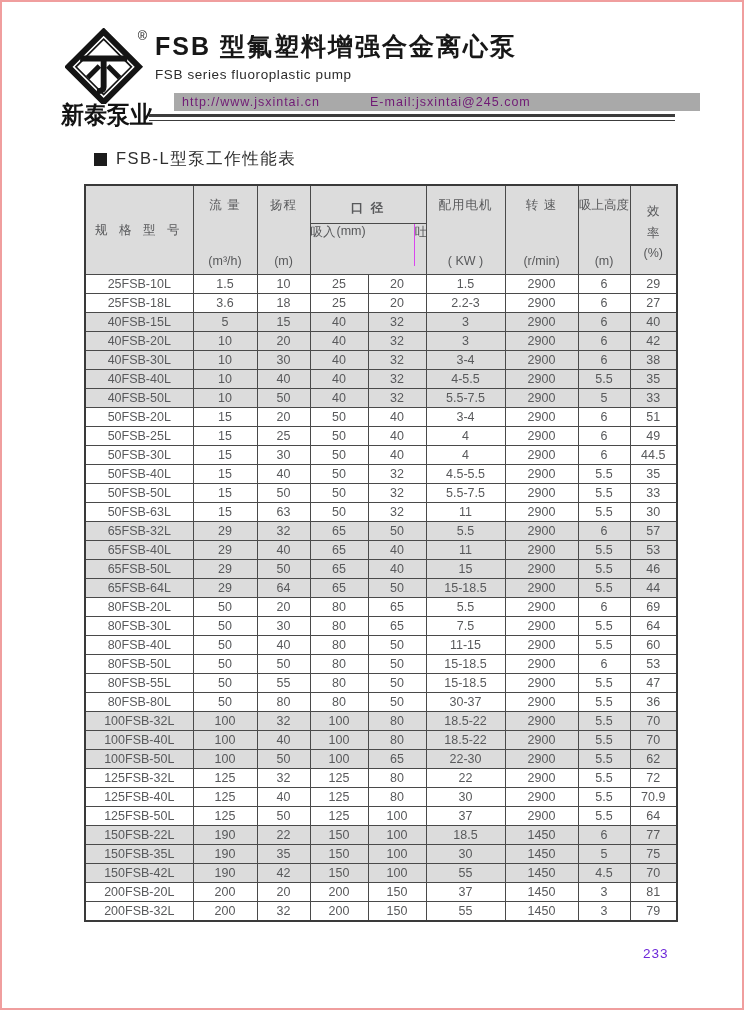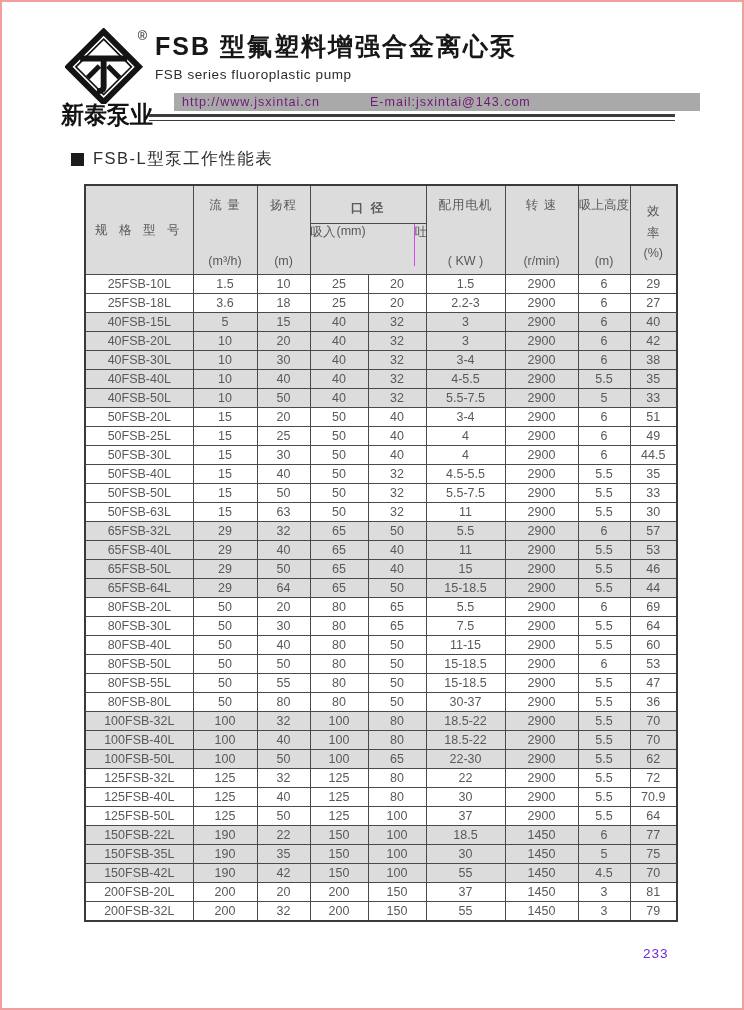--- a/index.html
+++ b/index.html
@@ -30,21 +30,21 @@
     display:flex;align-items:center;gap:50px;
     font-size:12.5px;letter-spacing:1px;padding-left:8px;box-sizing:border-box;margin-left:25px;
   }
   .double-line{
     position:absolute;left:147px;top:112px;width:526px;height:3px;
     border-top:3px solid #3c3c3c;border-bottom:1px solid #3c3c3c;
     box-sizing:content-box;background:#fff;
   }
   
   .section-title{
-    position:absolute;left:69px;top:146px;
+    position:absolute;left:92px;top:146px;
     display:flex;align-items:center;gap:9px;
     font-size:16.5px;color:#2e2e2e;letter-spacing:1.5px;font-weight:500;
   }
   .bullet{width:13px;height:13px;background:#1c1c1c;display:inline-block;}
   
   table.perf{
     position:absolute;left:82px;top:182px;width:592px;
     border-collapse:collapse;table-layout:fixed;
     border:2px solid #3a3a3a;
     font-size:12.5px;color:#58595b;
@@ -91,21 +91,21 @@
     <div class="company-name">新泰泵业</div>
   </div>
 
   <div class="titles">
     <div class="title-cn">FSB 型氟塑料增强合金离心泵</div>
     <div class="title-en">FSB  series fluoroplastic pump</div>
   </div>
 
   <div class="url-bar">
     <span>http://www.jsxintai.cn</span>
-    <span>E-mail:jsxintai@143.com</span>
+    <span>E-mail:jsxintai@245.com</span>
   </div>
   <div class="double-line"></div>
 
   <div class="section-title">
     <span class="bullet"></span>
     <span>FSB-L型泵工作性能表</span>
   </div>
 
   <table class="perf">
     <colgroup>

